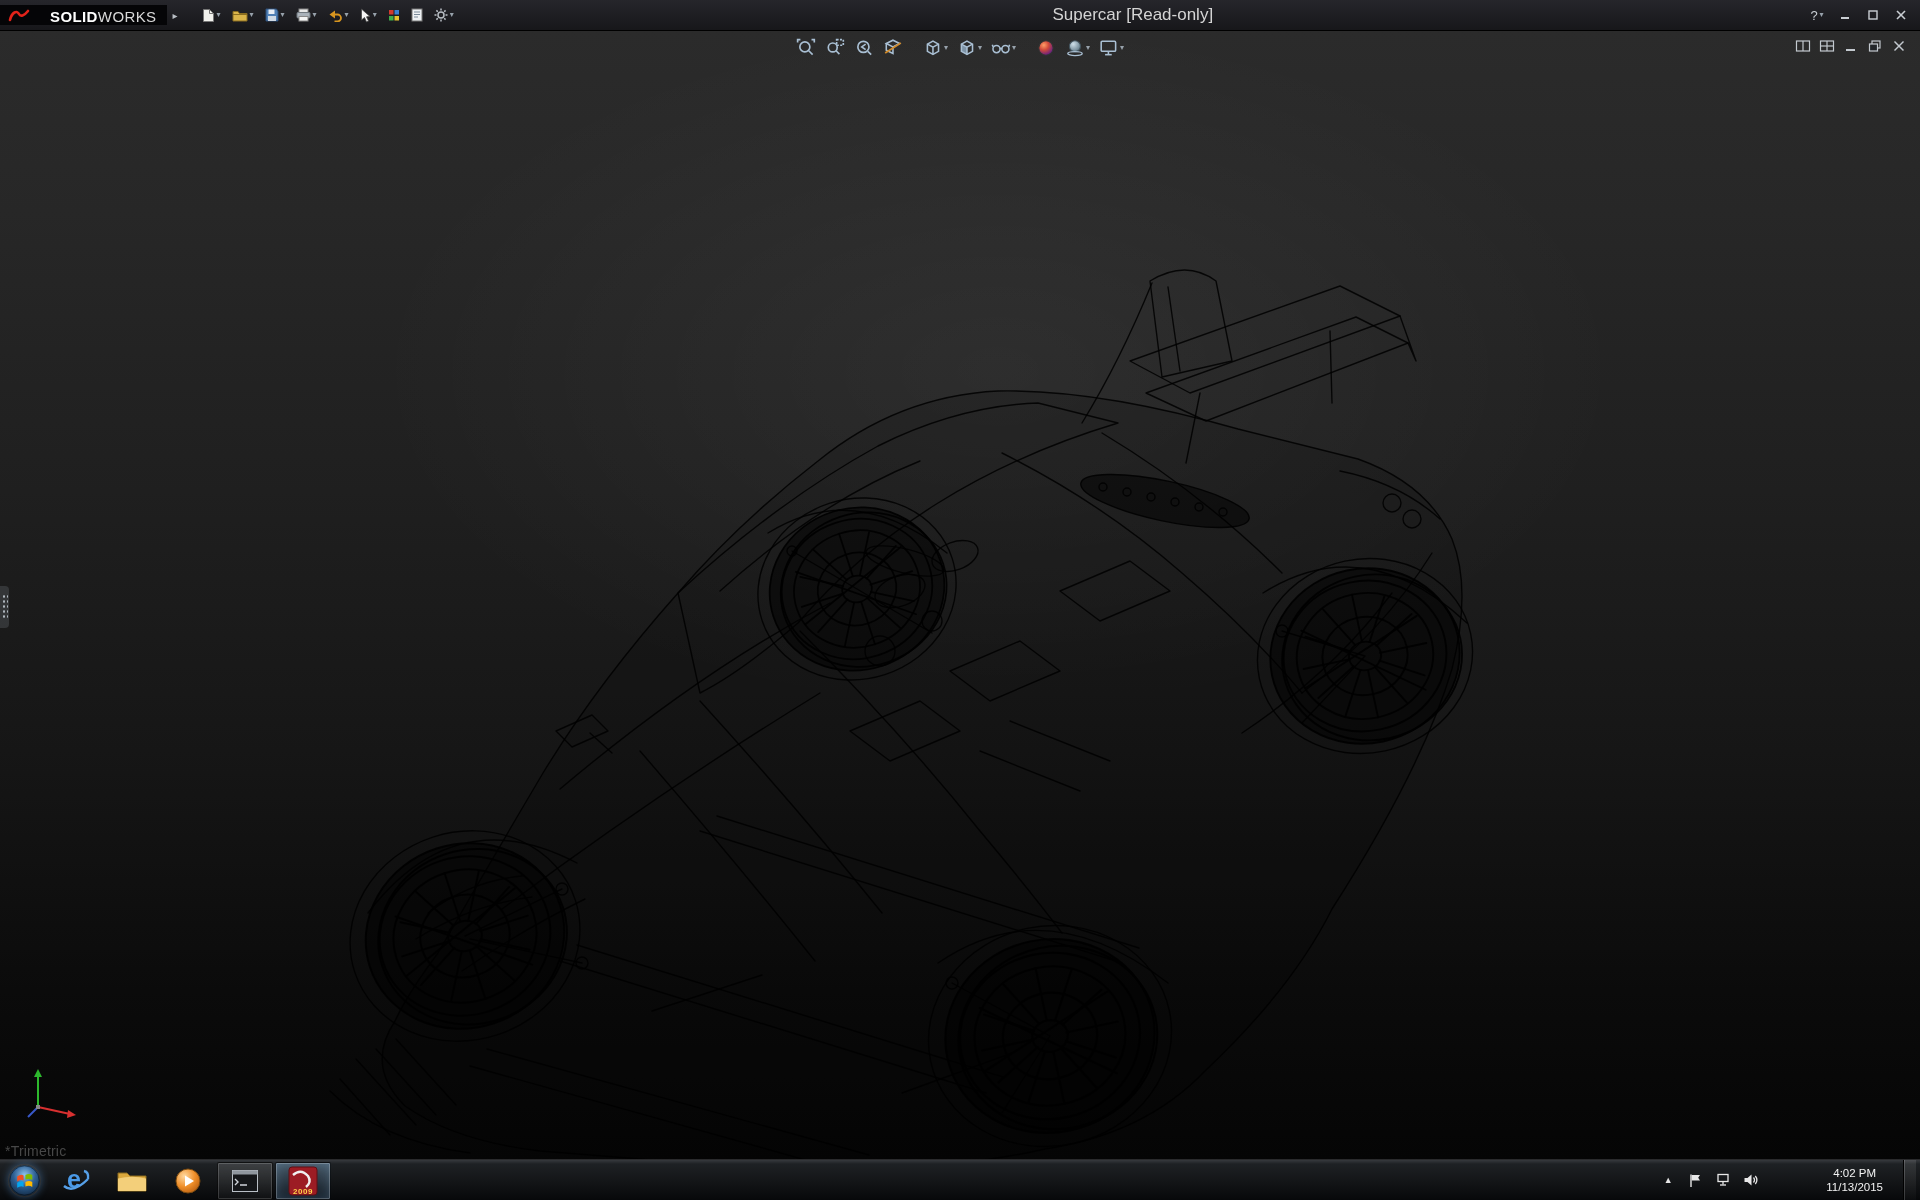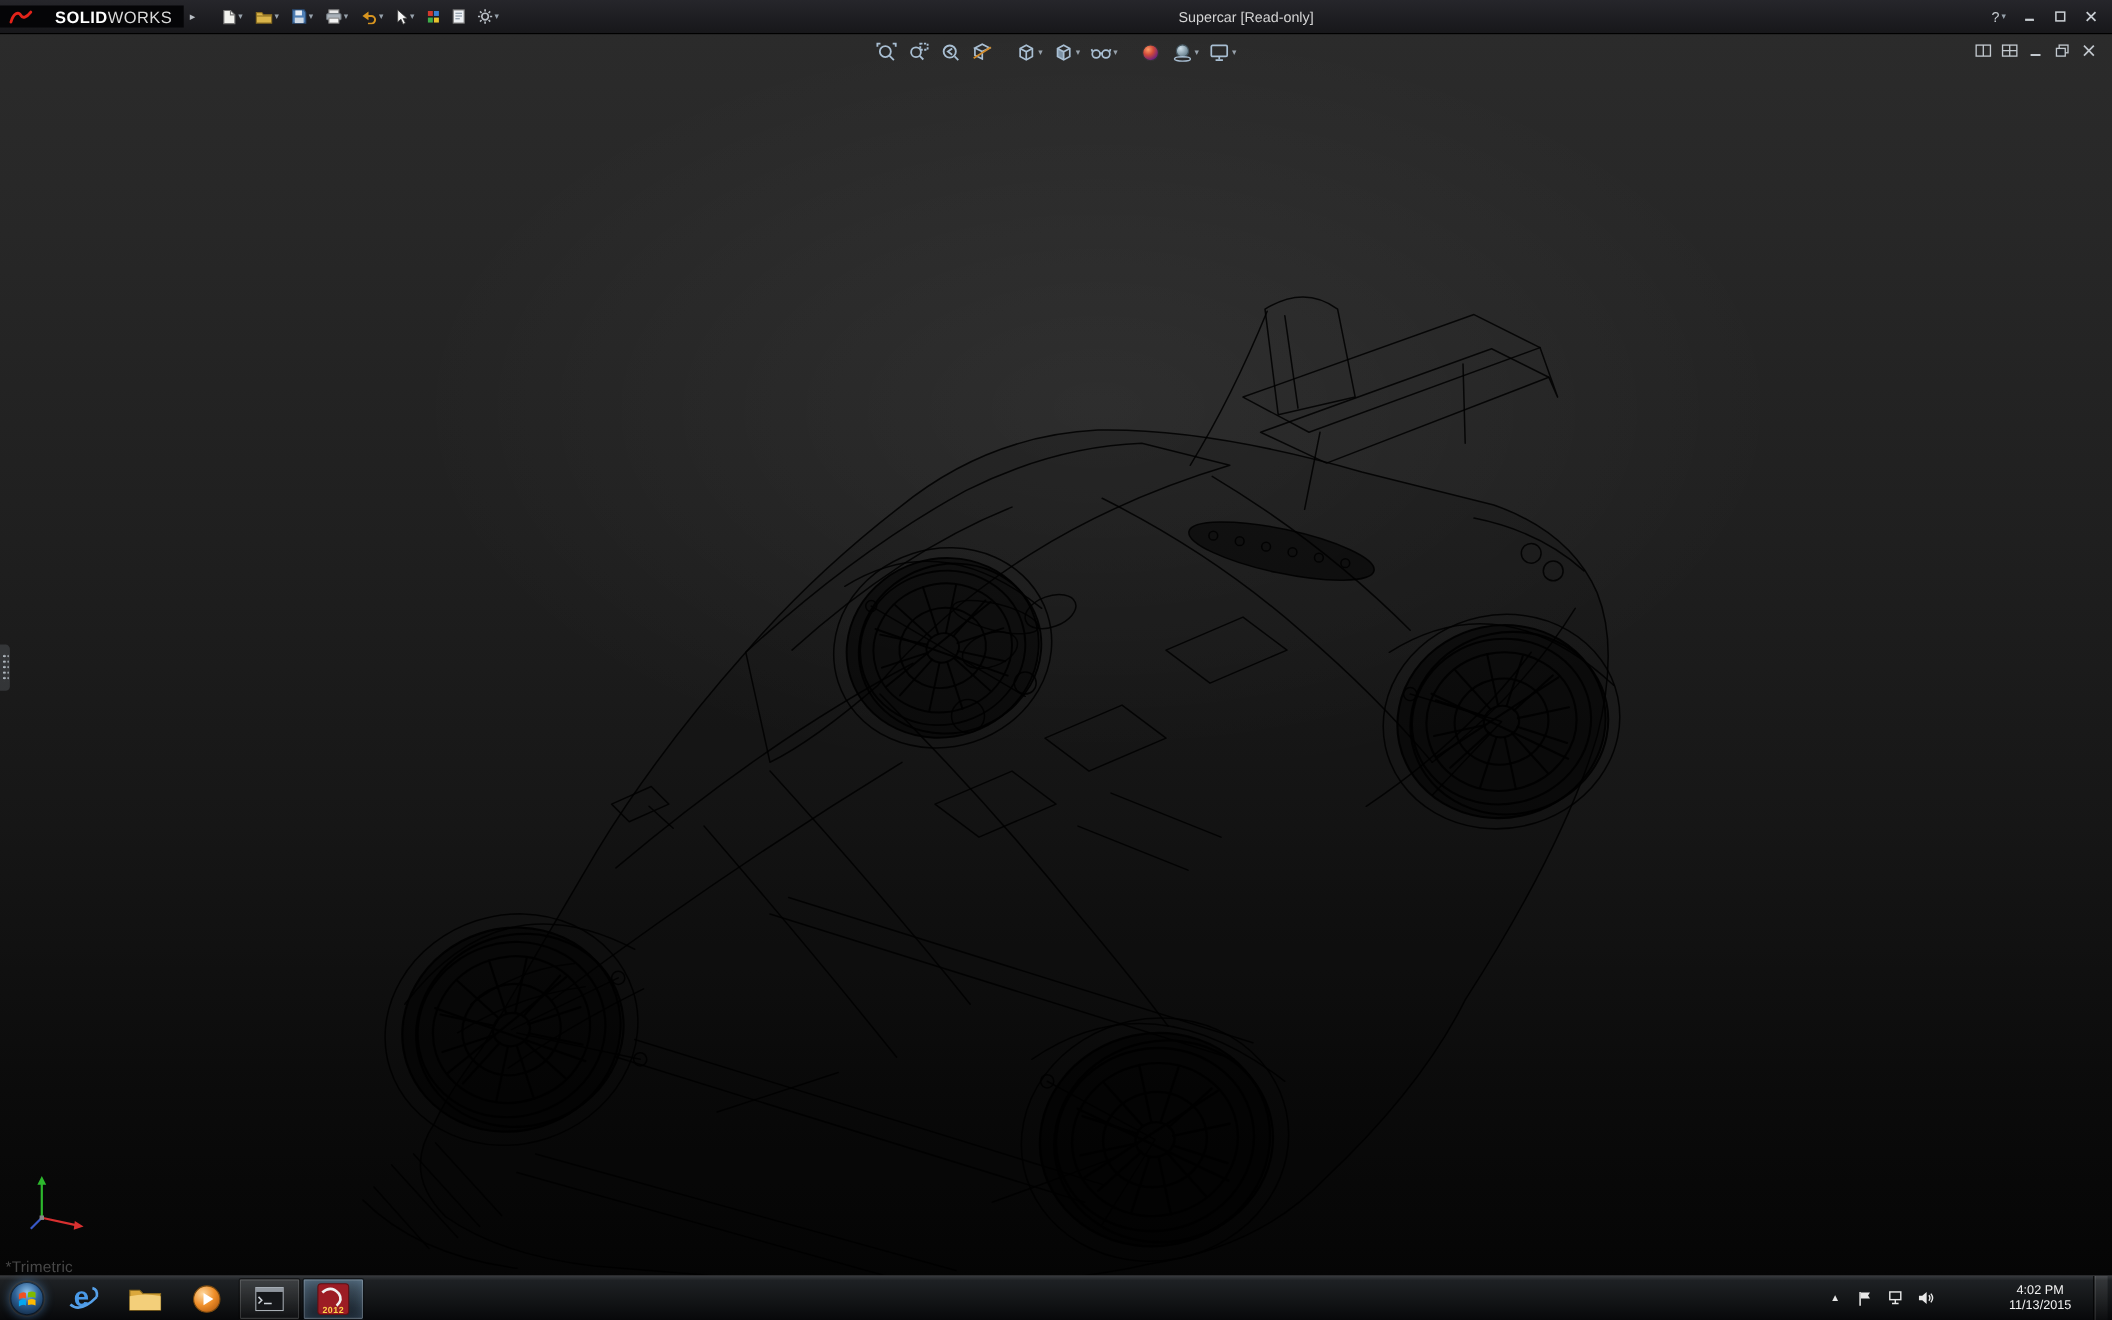--- a/index.html
+++ b/index.html
@@ -25,21 +25,21 @@
   .brand-text{color:#fff;font-size:15px;letter-spacing:.4px;white-space:nowrap;}
   .brand-text .b1{font-weight:bold;color:#ffffff;}
   .brand-text .b2{font-weight:normal;color:#d9d9d9;}
   .brand-expand{color:#b9bec4;font-size:10px;padding:0 6px;cursor:default;}
   .qat{display:flex;align-items:center;gap:3px;margin-left:14px;}
   .tb-btn{display:flex;align-items:center;gap:2px;padding:3px 4px;border-radius:2px;}
   .tb-btn svg{display:block;}
   .dd{font-size:8px;color:#97a1ab;line-height:8px;}
   .title{
     position:absolute;left:59%;transform:translateX(-50%);
-    color:#d4d4d4;font-size:13px;white-space:nowrap;
+    color:#d4d4d4;font-size:17px;white-space:nowrap;
   }
   .winctl{margin-left:auto;display:flex;align-items:center;gap:2px;padding-right:6px;}
   .wbtn{display:flex;align-items:center;justify-content:center;width:26px;height:22px;color:#c9ced3;font-size:13px;gap:2px;}
   .wbtn svg{display:block;}
 
   
   .viewport{
     position:relative;flex:1 1 auto;height:1130px;
     background:linear-gradient(180deg,#2b2b2b 0px,#272727 180px,#1f1f1f 460px,#161616 720px,#0b0b0b 960px,#050505 1130px);
     overflow:hidden;
@@ -591,21 +591,21 @@
         <path d="M3 9 l3 3 -3 3 M8 15 h7" stroke="#cfd4da" stroke-width="1.4" fill="none"></path>
       </svg>
     </div>
 
     <div class="task-btn active">
       <div class="sw-wrap">
         <svg width="30" height="30" viewBox="0 0 30 30">
           <rect x="1" y="1" width="28" height="28" rx="3" fill="#9c1c24" stroke="#5f0f14"></rect>
           <path d="M5 9 q8 -7 15 1 q4 6 -2 11" stroke="#f0f0f0" stroke-width="2.4" fill="none"></path>
         </svg>
-        <span class="sw-badge">2012</span>
+        <span class="sw-badge">2009</span>
       </div>
     </div>
 
     <div class="tray">
       <div class="tray-chevron">▲</div>
       <div class="tray-ic">
         <svg width="15" height="15" viewBox="0 0 15 15">
             <line x1="3" y1="1.5" x2="3" y2="14" stroke="#e8e8e8" stroke-width="1.4"></line>
             <path d="M3.8 2 H12 L10.2 4.7 12 7.4 H3.8 z" fill="#e8e8e8"></path>
           </svg>

